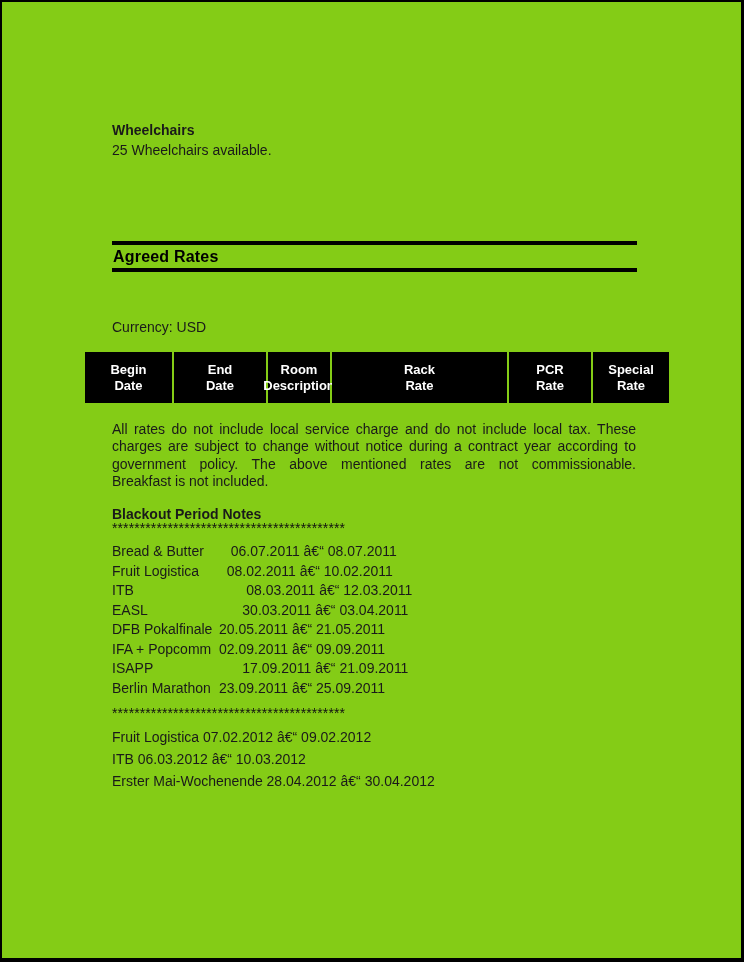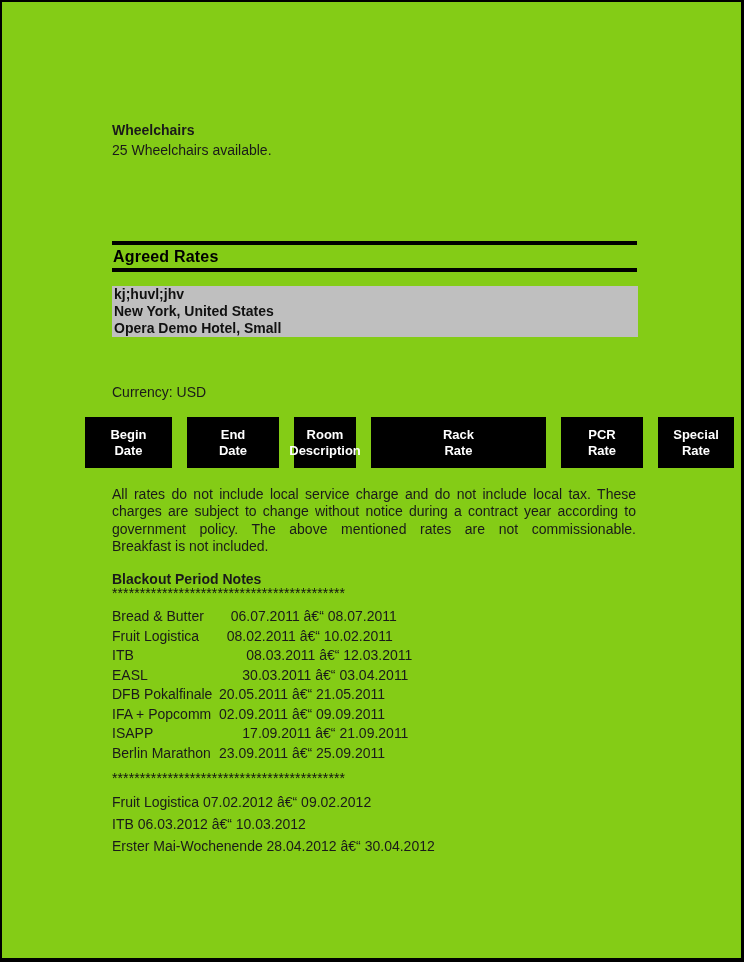--- a/index.html
+++ b/index.html
@@ -44,21 +44,21 @@
     color:#111;
   }
 
   .currency{margin-top:47px;line-height:16px;}
 
   
   .rate-table{
     margin-top:17px;
     margin-left:47px;
     display:flex;
-    gap:15px;
+    gap:2px;
     padding-left:36px;
   }
   .rate-table .th{
     background:#000;color:#fff;
     height:51px;
     display:flex;flex-direction:column;
     align-items:center;justify-content:center;
     font-weight:bold;font-size:13px;line-height:16px;
     text-align:center;
     box-sizing:border-box;
@@ -97,25 +97,20 @@
 
   <section class="wheelchairs lm">
     <div class="bold">Wheelchairs</div>
     <div>25 Wheelchairs available.</div>
   </section>
 
   <section class="ar-header lm">
     <h2>Agreed Rates</h2>
   </section>
 
-  <div class="property-box lm">
-    <div>kj;huvl;jhv</div>
-    <div>New York, United States</div>
-    <div>Opera Demo Hotel, Small</div>
-  </div>
 
   <div class="currency lm">Currency: USD</div>
 
   <div class="rate-table">
       <div class="th">
         <div>Begin</div>
         <div>Date</div>
       </div>
       <div class="th">
         <div>End</div>

